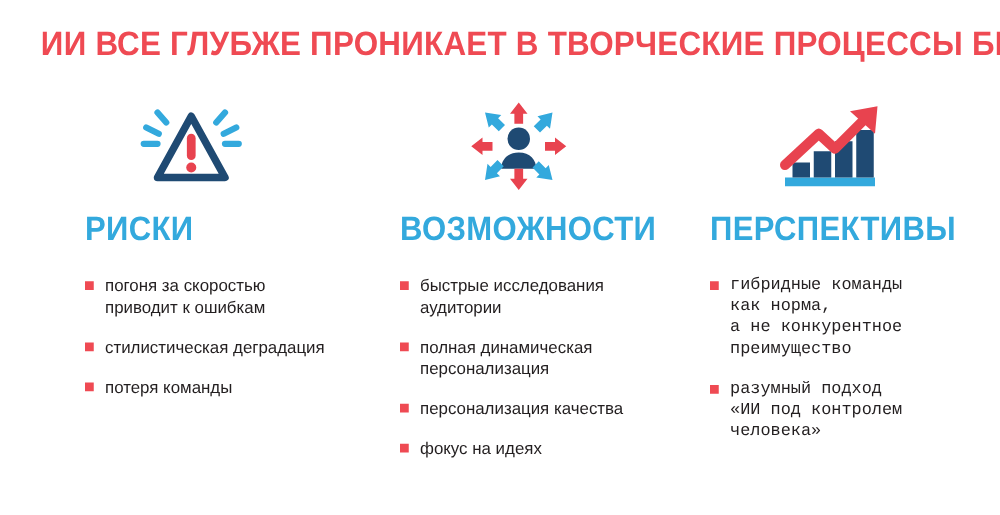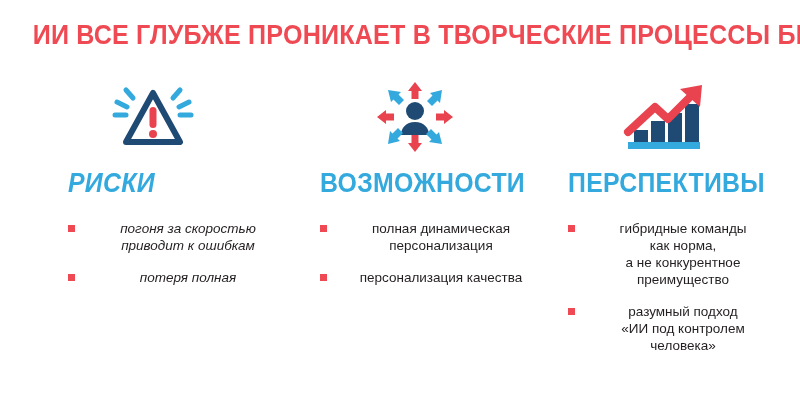--- a/index.html
+++ b/index.html
@@ -49,21 +49,21 @@
     position: absolute;
     left: 0;
     top: 78px;
     width: 800px;
     height: 330px;
   }
   .column {
     position: absolute;
     top: 0;
   }
-  .col-0 { left: 58px;  width: 248px; font-style: italic; }
+  .col-0 { left: 58px;  width: 248px; }
   .col-1 { left: 312px; width: 248px; }
   .col-2 { left: 560px; width: 236px; }
 
   .icon-wrap {
     height: 80px;
     display: flex;
     align-items: center;
   }
   .col-0 .icon-wrap { justify-content: flex-start; padding-left: 52px; }
   .col-1 .icon-wrap { justify-content: flex-start; padding-left: 62px; }
@@ -83,25 +83,24 @@
   }
   .col-0 .col-heading { margin-left: 10px; }
   .col-1 .col-heading { margin-left: 8px; }
   .col-2 .col-heading { margin-left: 8px; }
 
   .bullet-list {
     list-style: none;
     margin: 14px;
     padding: 0;
     margin-top: 22px;
-    text-align: center;
   }
   .col-0 .bullet-list { margin-left: 10px; }
   .col-1 .bullet-list { margin-left: 8px; }
-  .col-2 .bullet-list { margin-left: 8px; }
+  .col-2 .bullet-list { margin-left: 8px; font-family: Liberation Mono, monospace; }
 
   .bullet-item {
     position: relative;
     padding-left: 16px;
     margin-bottom: 15px;
     color: #231f20;
     font-size: 13.5px;
     line-height: 17px;
   }
   .bullet-item:last-child { margin-bottom: 0; }
@@ -151,21 +150,25 @@
       </div>
       <div class="col-heading">РИСКИ</div>
       <ul class="bullet-list">
         <li class="bullet-item">
           <span class="bullet-square"></span>
           <span class="bullet-text">погоня за скоростью
 приводит к ошибкам</span>
         </li>
         <li class="bullet-item">
           <span class="bullet-square"></span>
-          <span class="bullet-text">потеря полная</span>
+          <span class="bullet-text">стилистическая деградация</span>
+        </li>
+        <li class="bullet-item">
+          <span class="bullet-square"></span>
+          <span class="bullet-text">потеря команды</span>
         </li>
       </ul>
     </div>
 
     <div class="column col-1">
       <div class="icon-wrap">
         <svg class="icon-svg" width="82" height="76" viewBox="0 0 82 76">
           <g fill="#1f4a73">
             <circle cx="41" cy="31" r="9"></circle>
             <path d="M41 42 c-9 0 -14 6 -14 13 h28 c0 -7 -5 -13 -14 -13 Z"></path>
@@ -183,26 +186,35 @@
             <path d="M68 10 L66 23 L63.5 20.5 L58 26 L53 21 L58.5 15.5 L56 13 Z"></path>
             <path d="M14 64 L16 51 L18.5 53.5 L24 48 L29 53 L23.5 58.5 L26 61 Z"></path>
             <path d="M68 64 L55 62 L57.5 59.5 L52 54 L57 49 L62.5 54.5 L65 52 Z"></path>
           </g>
         </svg>
       </div>
       <div class="col-heading">ВОЗМОЖНОСТИ</div>
       <ul class="bullet-list">
         <li class="bullet-item">
           <span class="bullet-square"></span>
+          <span class="bullet-text">быстрые исследования
+аудитории</span>
+        </li>
+        <li class="bullet-item">
+          <span class="bullet-square"></span>
           <span class="bullet-text">полная динамическая
 персонализация</span>
         </li>
         <li class="bullet-item">
           <span class="bullet-square"></span>
           <span class="bullet-text">персонализация качества</span>
+        </li>
+        <li class="bullet-item">
+          <span class="bullet-square"></span>
+          <span class="bullet-text">фокус на идеях</span>
         </li>
       </ul>
     </div>
 
     <div class="column col-2">
       <div class="icon-wrap">
         <svg class="icon-svg" width="92" height="76" viewBox="0 0 92 76">
           <rect x="10" y="62" width="72" height="7" fill="#33a9dd"></rect>
           <g fill="#1f4a73">
             <rect x="16" y="50" width="14" height="12"></rect>

